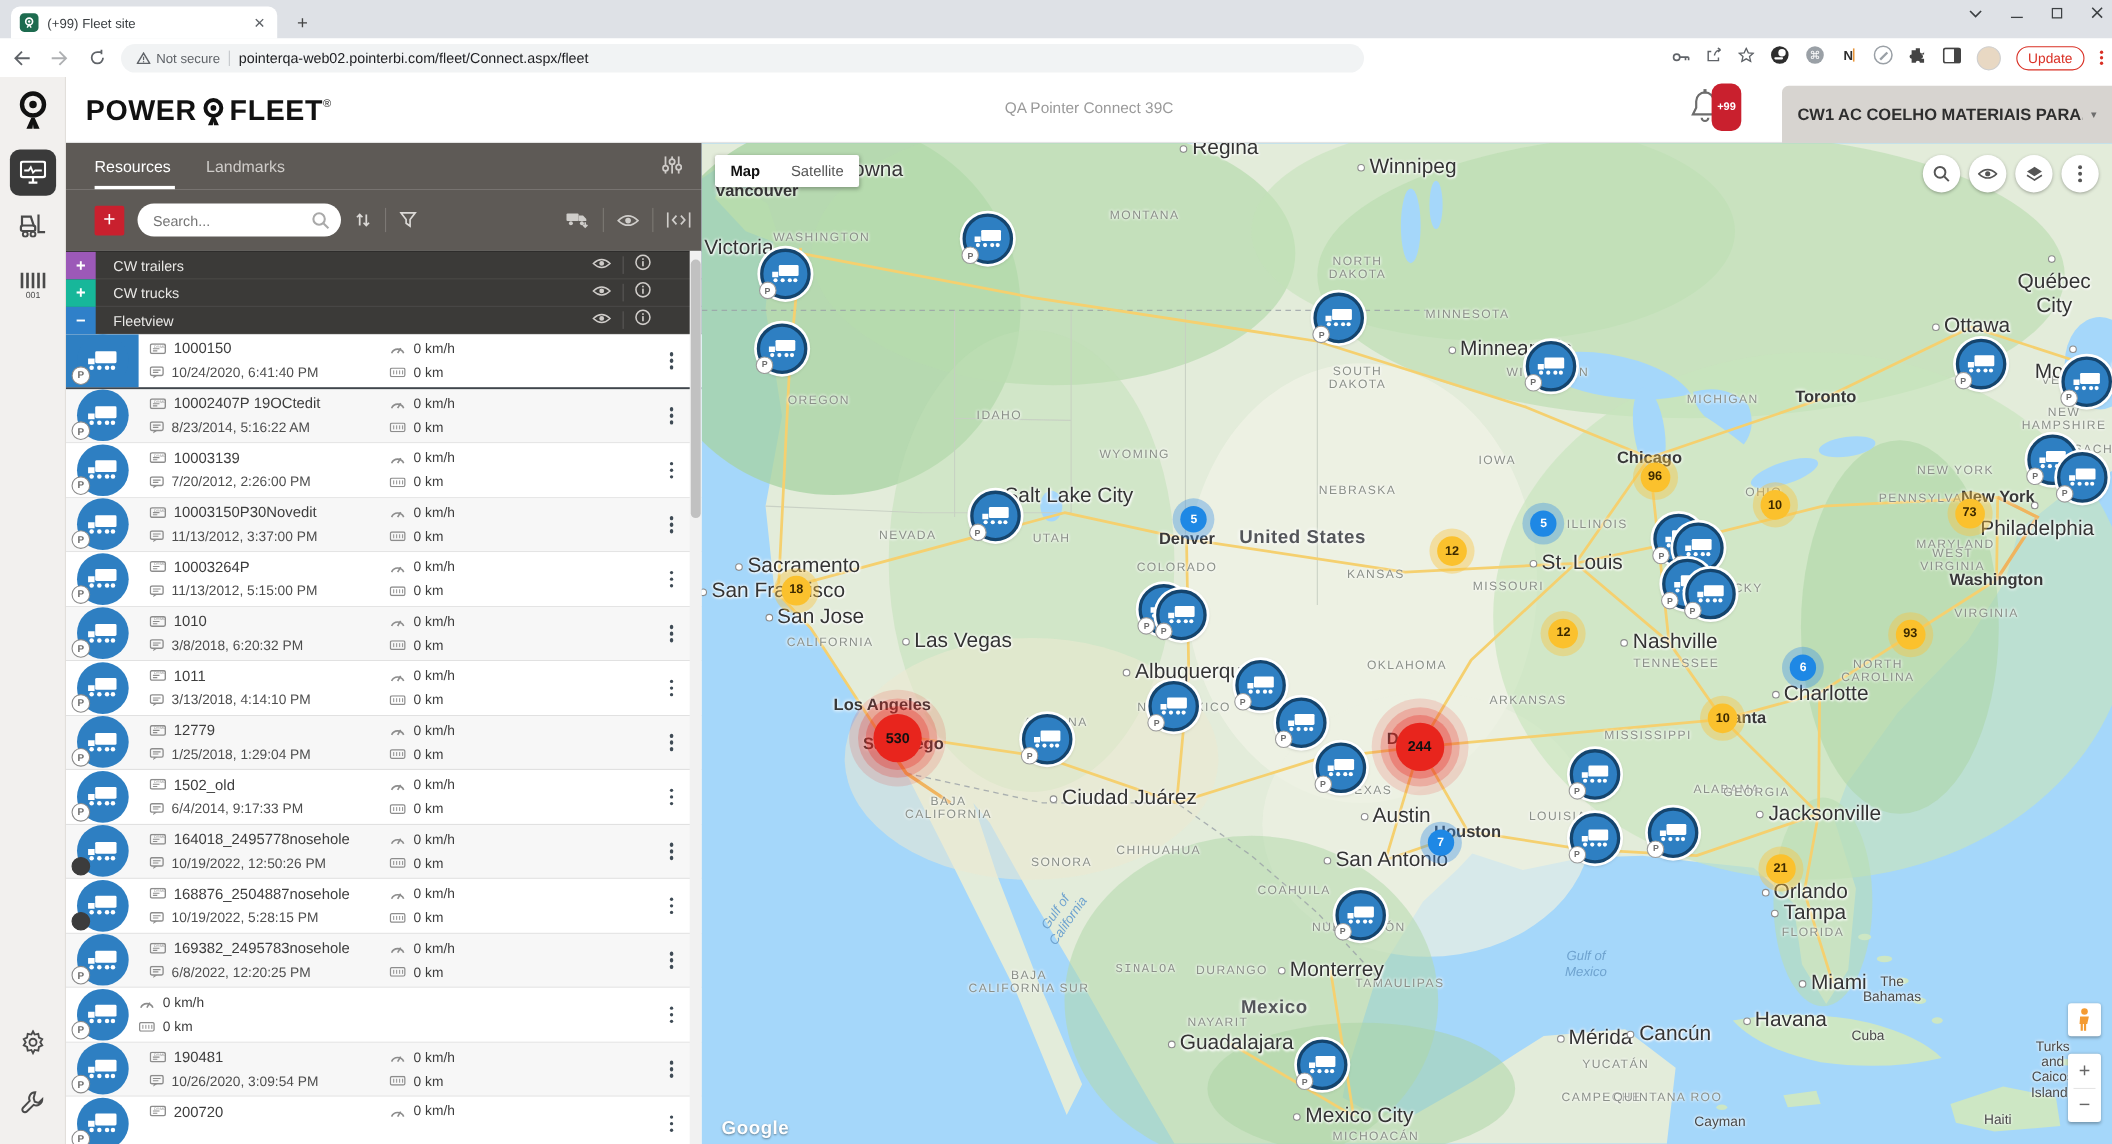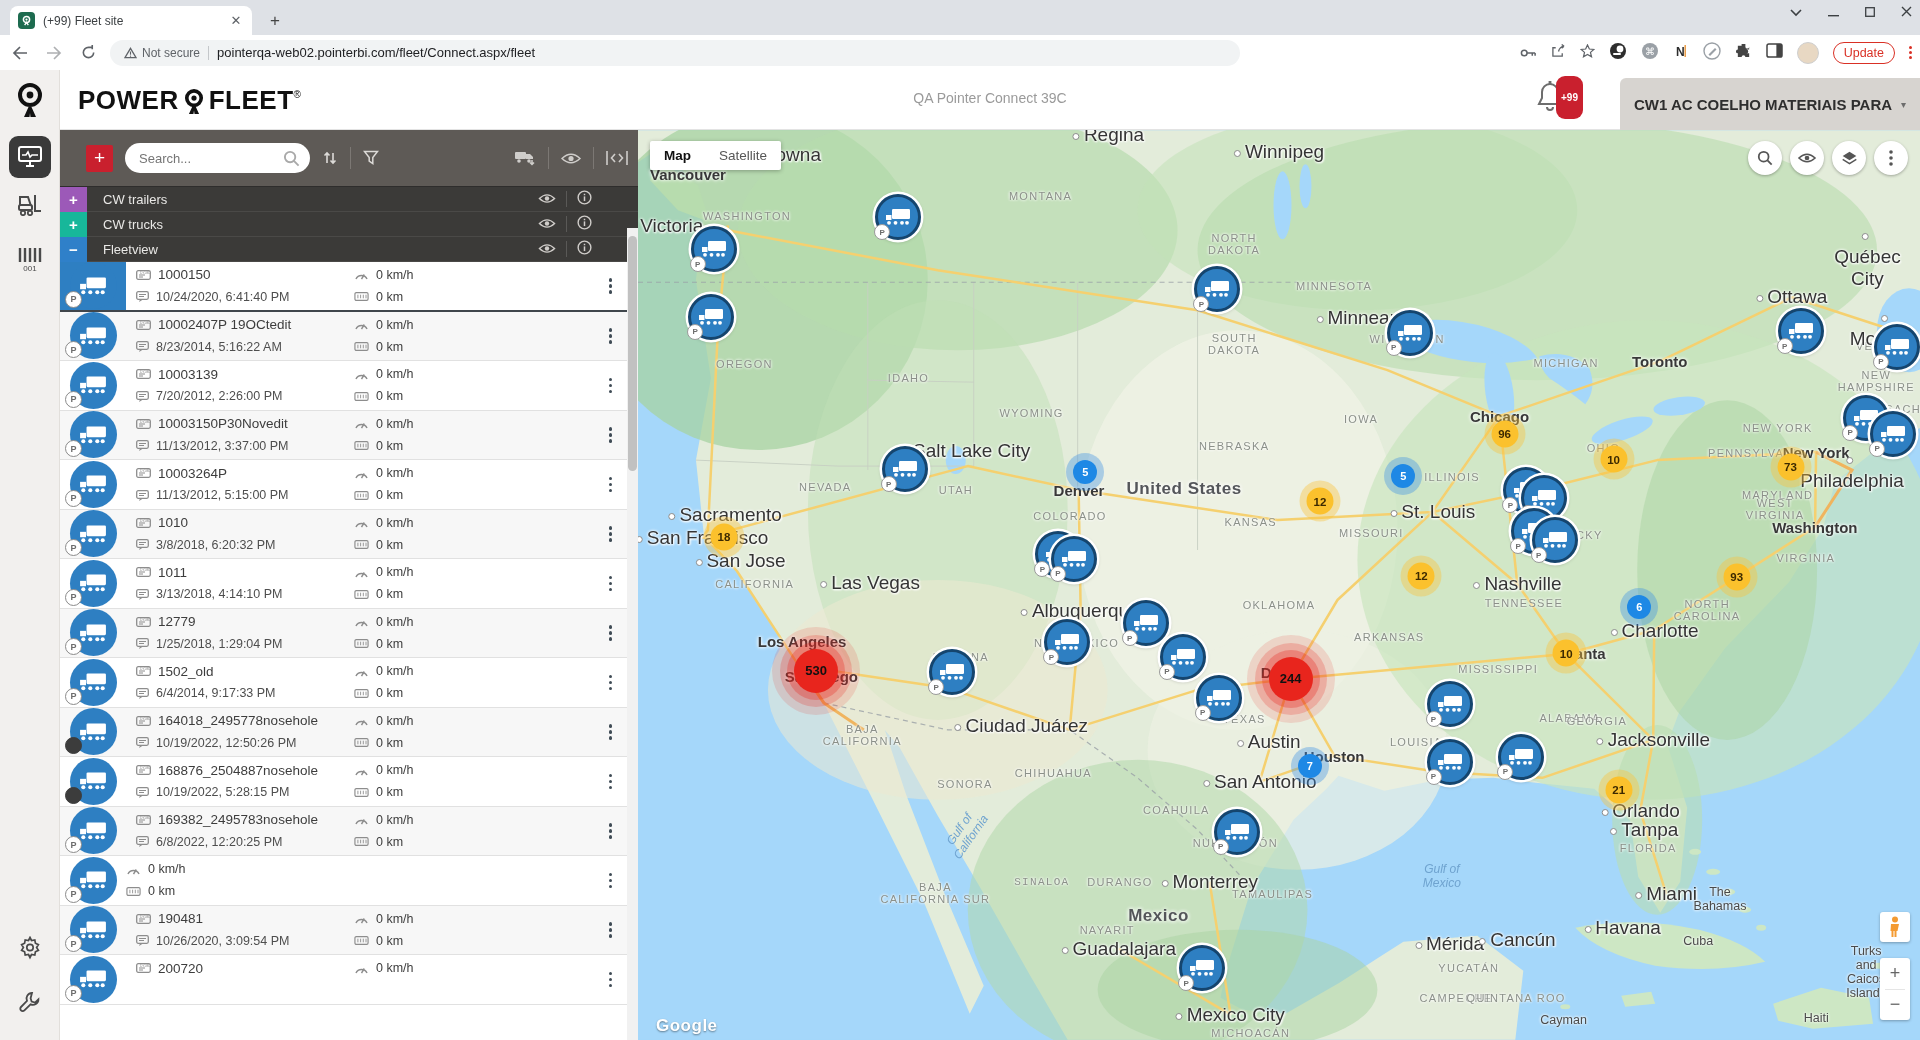--- a/index.html
+++ b/index.html
@@ -290,20 +290,32 @@
         </svg>
       <span class="badge99">+99</span>
     </div>
     <div id="account">
       <span class="name">CW1 AC COELHO MATERIAIS PARA...</span>
       <span class="chev">▾</span>
     </div>
   </div>
 
   <div id="sidebar">
+    <div id="sbtabs">
+      <span class="sbtab active">Resources</span>
+      <span class="sbtab">Landmarks</span>
+      <span class="eq">
+        <svg width="18" height="16" viewBox="0 0 18 16">
+            <path d="M3 0 v16 M9 0 v16 M15 0 v16" stroke="#cfccc9" stroke-width="1.6"></path>
+            <circle cx="3" cy="11" r="2.4" fill="#5e5a56" stroke="#cfccc9" stroke-width="1.6"></circle>
+            <circle cx="9" cy="5" r="2.4" fill="#5e5a56" stroke="#cfccc9" stroke-width="1.6"></circle>
+            <circle cx="15" cy="10" r="2.4" fill="#5e5a56" stroke="#cfccc9" stroke-width="1.6"></circle>
+          </svg>
+      </span>
+    </div>
     <div id="searchrow">
       <span class="addbtn">+</span>
       <div class="searchbox">
         <input placeholder="Search..." style="">
         <svg width="17" height="17" viewBox="0 0 18 18">
             <circle cx="7.5" cy="7.5" r="5.5" fill="none" stroke="#a9a9a9" stroke-width="2"></circle>
             <path d="M11.8 11.8 L16.5 16.5" stroke="#a9a9a9" stroke-width="2"></path>
           </svg>
       </div>
       <span class="srch-ic">

